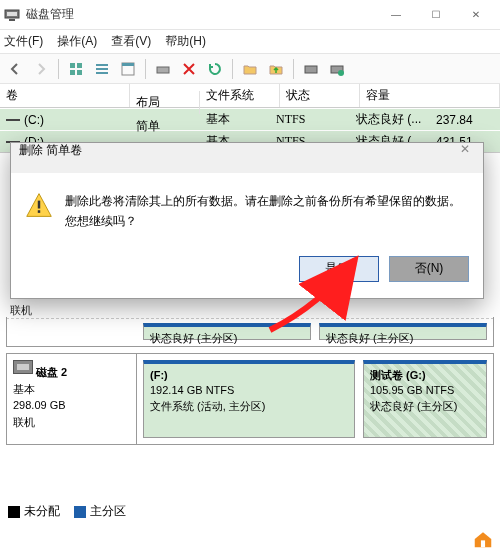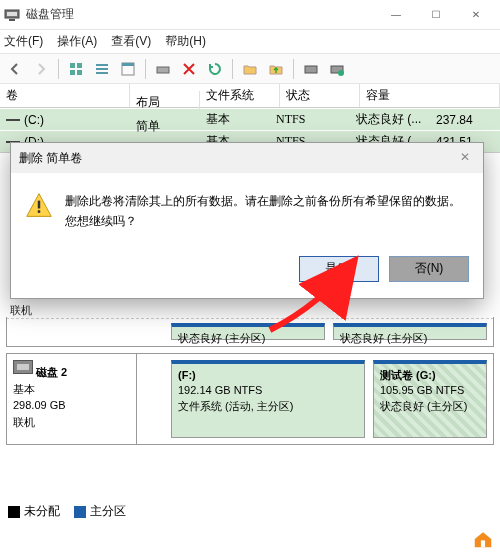--- a/index.html
+++ b/index.html
@@ -13,32 +13,32 @@
   .toolbar { height: 30px; display: flex; align-items: center; padding: 2px 4px; gap: 4px; border-bottom: 1px solid #e5e5e5; background: #fafafa; }
   .tbtn { width: 22px; height: 22px; display: flex; align-items: center; justify-content: center; border: 1px solid transparent; }
   .tsep { width: 1px; height: 20px; background: #ccc; margin: 0 2px; }
   .grid { border-bottom: 1px solid #ccc; }
   .hdr { display: flex; background: #fff; border-bottom: 1px solid #ccc; height: 24px; align-items: center; font-size: 12px; }
   .hdr > div { padding: 0 6px; border-right: 1px solid #e0e0e0; height: 100%; display: flex; align-items: center; }
   .col-vol { width: 130px; } .col-lay { width: 70px; margin-top: 14px; } .col-type { width: 70px; } .col-fs { width: 80px; font-family: Liberation Serif, serif; } .col-stat { width: 80px; } .col-cap { flex:1; }
   .row { display: flex; height: 22px; align-items: center; background: #d5ead5; border-top: 1px solid #fff; }
   .row > div { padding: 0 6px; }
   .bullet { display:inline-block; width:14px; height:2px; background:#444; margin-right:4px; vertical-align:middle; }
-  .diskrow { display:flex; border:1px solid #999; margin:6px; height:92px;gap:28px; }
+  .diskrow { display:flex; border:1px solid #999; margin:6px; height:92px; }
   .diskrow .left { width:130px; border-right:1px solid #999; padding:6px; font-size:11px; line-height:1.5; }
   .diskicon { display:inline-block; width:20px; height:14px; background:#888; border:1px solid #555; position:relative; margin-bottom:2px; }
   .diskicon::after { content:""; position:absolute; inset:3px 3px 3px 3px; background:#ccc; }
   .partwrap { flex:1; display:flex; gap:8px; padding:6px; }
   .part { border:1px solid #999; border-top:4px solid #1e5faa; padding:4px 6px; font-size:11px; line-height:1.4; background:#d5ead5; }
   .part.hatched { background: repeating-linear-gradient(45deg,#c5dcc5,#c5dcc5 4px,#d9ecd9 4px,#d9ecd9 8px); }
   .legend { position:absolute; left:8px; bottom:34px; font-size:12px; display:flex; gap:14px; align-items:center;justify-content:flex-end; }
   .sw { display:inline-block; width:12px; height:12px; margin-right:4px; vertical-align:middle; }
   .sw.black { background:#000; } .sw.blue { background:#1e5faa; }
   .dialog { position:absolute; left:10px; top:142px; width:474px; background:#fff; border:1px solid #999; box-shadow:0 8px 24px rgba(0,0,0,.35); }
-  .dtitle { height:30px; background:#f0f0f0; display:flex; align-items:flex-end; padding:6px 8px; font-size:12px; }
+  .dtitle { height:30px; background:#f0f0f0; display:flex; align-items:flex-end; padding:14px 8px; font-size:12px; }
   .dtitle .close { margin-left:auto; width:20px; height:20px; display:flex; align-items:center; justify-content:center; color:#888; }
   .dbody { padding:18px 14px 14px; display:flex; gap:12px; font-size:12px; line-height:1.7; }
   .warn { width:28px; height:28px; flex-shrink:0; }
   .dbuttons { display:flex; justify-content:flex-end; gap:10px; padding:10px 14px 16px; }
   .btn { min-width:80px; height:26px; border:1px solid #7a9bc0; background:#a3a3a3; font-size:12px; display:flex; align-items:center; justify-content:center; }
   .btn.primary { border-color:#2a5ca8; background:#dfe9f5; }
   .dashed { border-top:1px dashed #ccc; margin:0 6px; }
   .arrow { position:absolute; left:260px; top:250px; pointer-events:none; }
   .watermark { position:absolute; right:6px; bottom:4px; display:flex; align-items:center; gap:6px; font-size:13px; }
   .wm-logo { width:22px; height:22px; }

